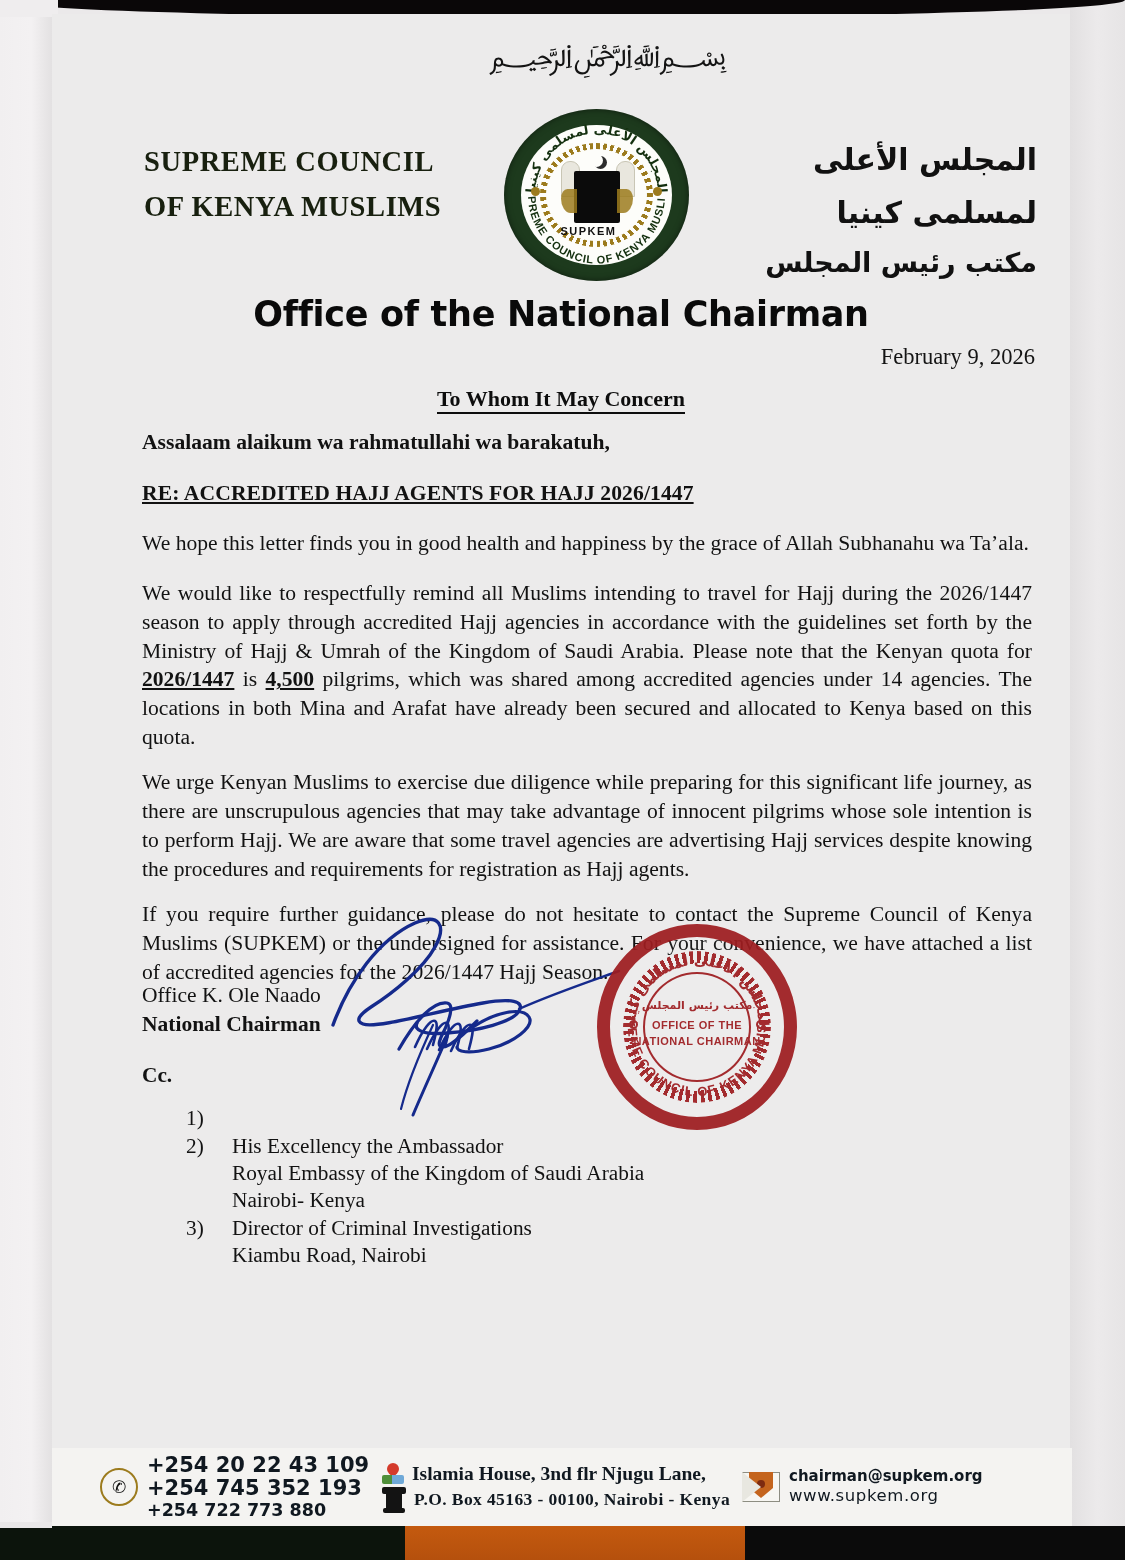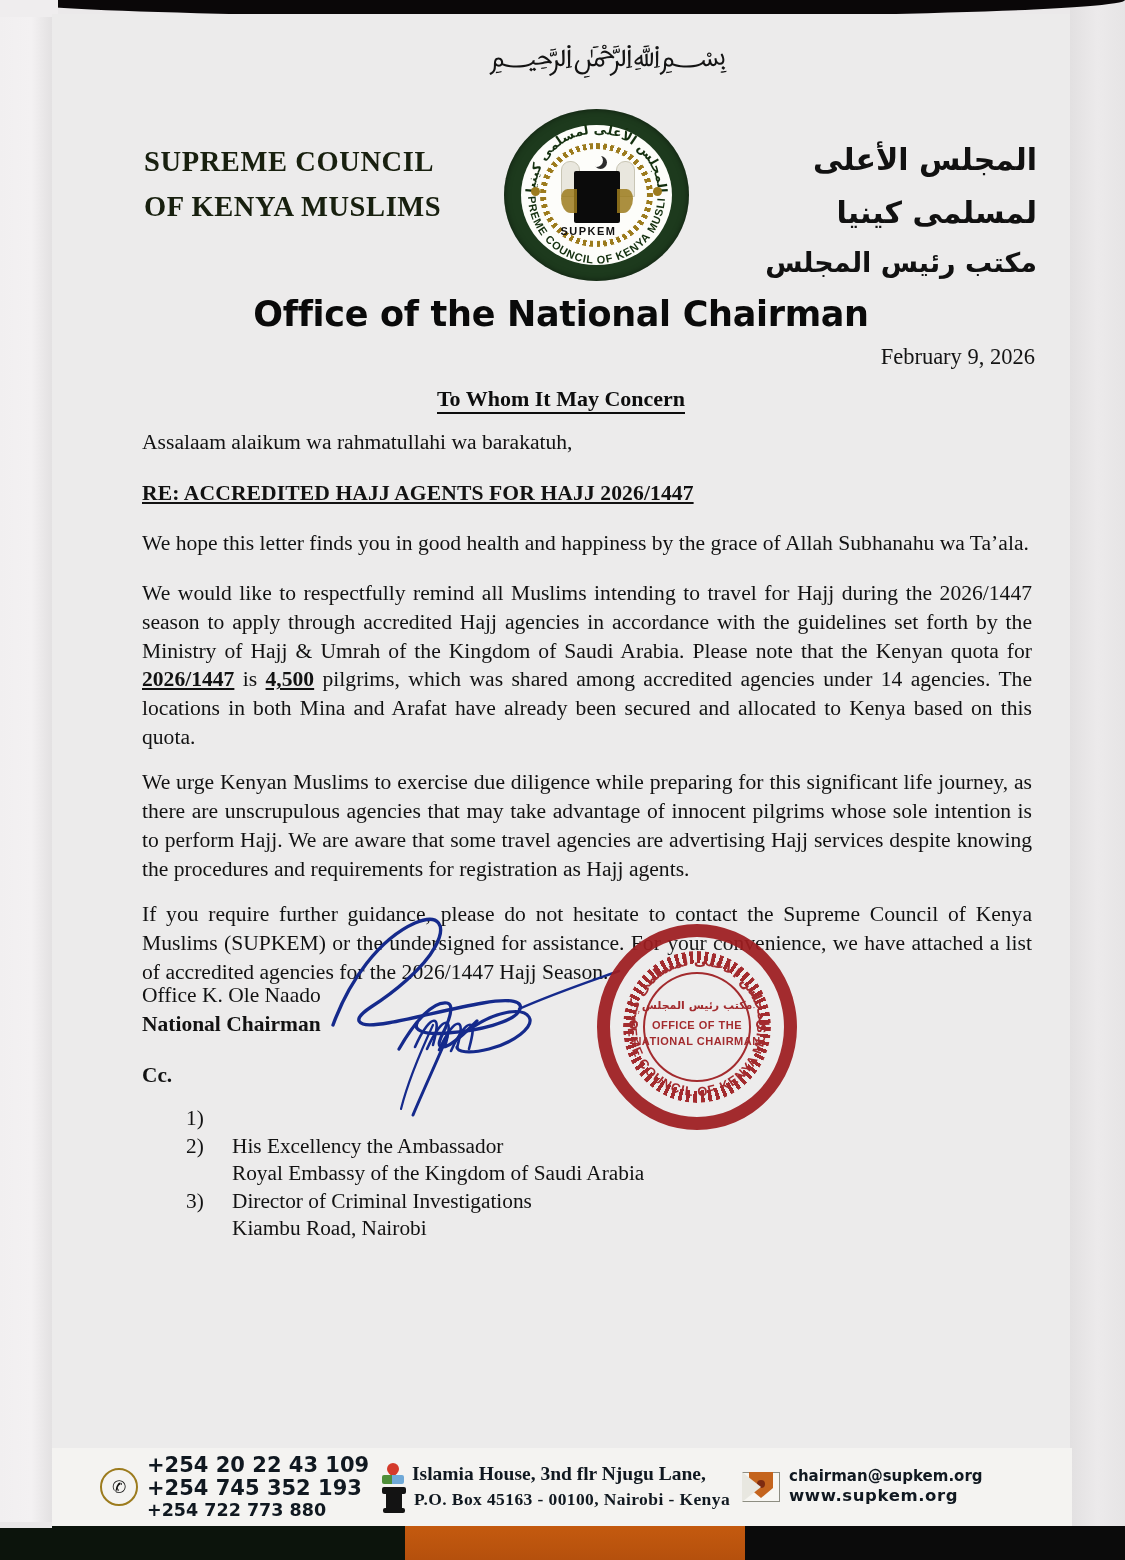--- a/index.html
+++ b/index.html
@@ -238,21 +238,21 @@
   
   .body-wrap {
     position: absolute;
     left: 90px; top: 414px;
     width: 890px;
     font-size: 21.6px;
     line-height: 1.33;
     color: #121212;
   }
   .body-wrap p { margin: 0 0 17px 0; text-align: justify; }
-  .greet { margin-bottom: 22px !important; text-align: center; }
+  .greet { margin-bottom: 22px !important; text-align: center; font-weight: bold; }
   .re-line {
     font-weight: bold;
     text-decoration: underline;
     letter-spacing: 0.1px;
     margin-bottom: 22px !important;
     text-align: left;
   }
   .intro { text-align: left !important; margin-bottom: 21px !important; }
   .bu { font-weight: bold; text-decoration: underline; }
   .regards { margin-top: 24px; margin-bottom: 0 !important; text-align: left !important; }
@@ -454,21 +454,21 @@
     background: #c4641d;
     clip-path: polygon(0 0, 100% 0, 100% 62%, 50% 100%, 0 62%);
   }
   .icon-mail .seal::after {
     content:"";
     position:absolute; left:8px; top:8px; width:8px; height:8px;
     border-radius:50%; background:#7d2b10;
   }
   .mail-lines { line-height: 1.25; }
   .mail-lines .m1 { font-size: 15px; font-weight: bold; }
-  .mail-lines .m2 { font-size: 16.5px; font-weight: bold; letter-spacing: .6px; }
+  .mail-lines .m2 { font-size: 16.5px; font-weight: normal; letter-spacing: .6px; }
 
   .footer-band {
     position: absolute;
     left: 0; bottom: 0;
     width: 1125px; height: 34px;
     display: flex;
   }
   .band-dark-l { width: 405px; background: #0c140c; }
   .band-orange { width: 340px; background: linear-gradient(to bottom,#c45a0f,#b5500d); }
   .band-dark-r { flex: 1; background: #0b0b0b; }
@@ -611,20 +611,21 @@
 
         <li>
           <span class="num">1)</span>
         </li>
 
         <li>
           <span class="num">2)</span>
           <span class="lines">
             <div>His Excellency the Ambassador</div>
             <div>Royal Embassy of the Kingdom of Saudi Arabia</div>
+            <div>Nairobi- Kenya</div>
           </span>
         </li>
 
         <li>
           <span class="num">3)</span>
           <span class="lines">
             <div>Director of Criminal Investigations</div>
             <div>Kiambu Road, Nairobi</div>
           </span>
         </li>

